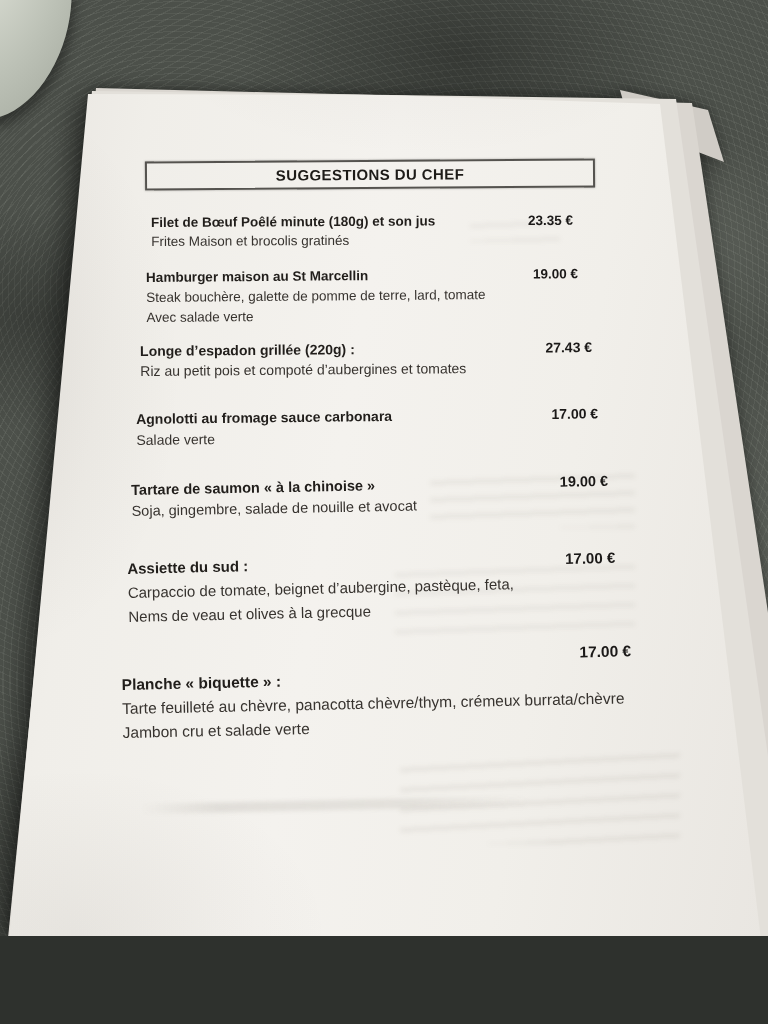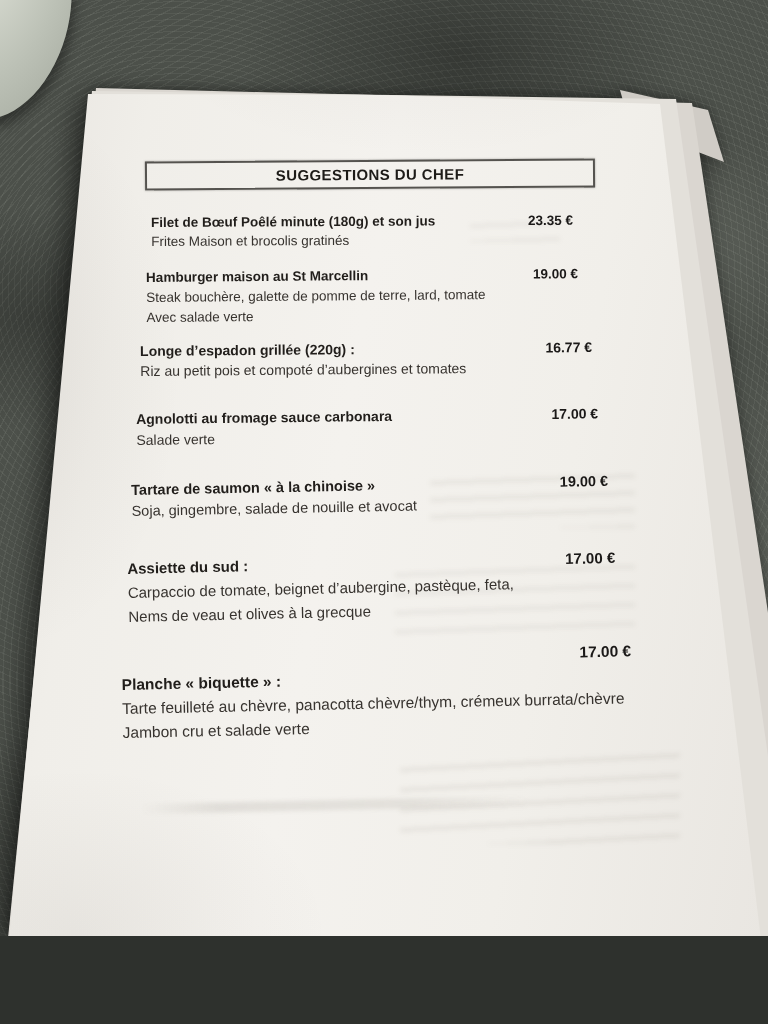--- a/index.html
+++ b/index.html
@@ -113,21 +113,21 @@
         <span class="title">Hamburger maison au St Marcellin</span>
         <span class="price">19.00 €</span>
       </div>
       <div class="desc">Steak bouchère, galette de pomme de terre, lard, tomate</div>
       <div class="desc">Avec salade verte</div>
     </div>
 
     <div class="item i3">
       <div class="row">
         <span class="title">Longe d’espadon grillée (220g) :</span>
-        <span class="price">16.77 €</span>
+        <span class="price">27.43 €</span>
       </div>
       <div class="desc">Riz au petit pois et compoté d’aubergines et tomates</div>
     </div>
 
     <div class="item i4">
       <div class="row">
         <span class="title">Agnolotti au fromage sauce carbonara</span>
         <span class="price">17.00 €</span>
       </div>
       <div class="desc">Salade verte</div>

